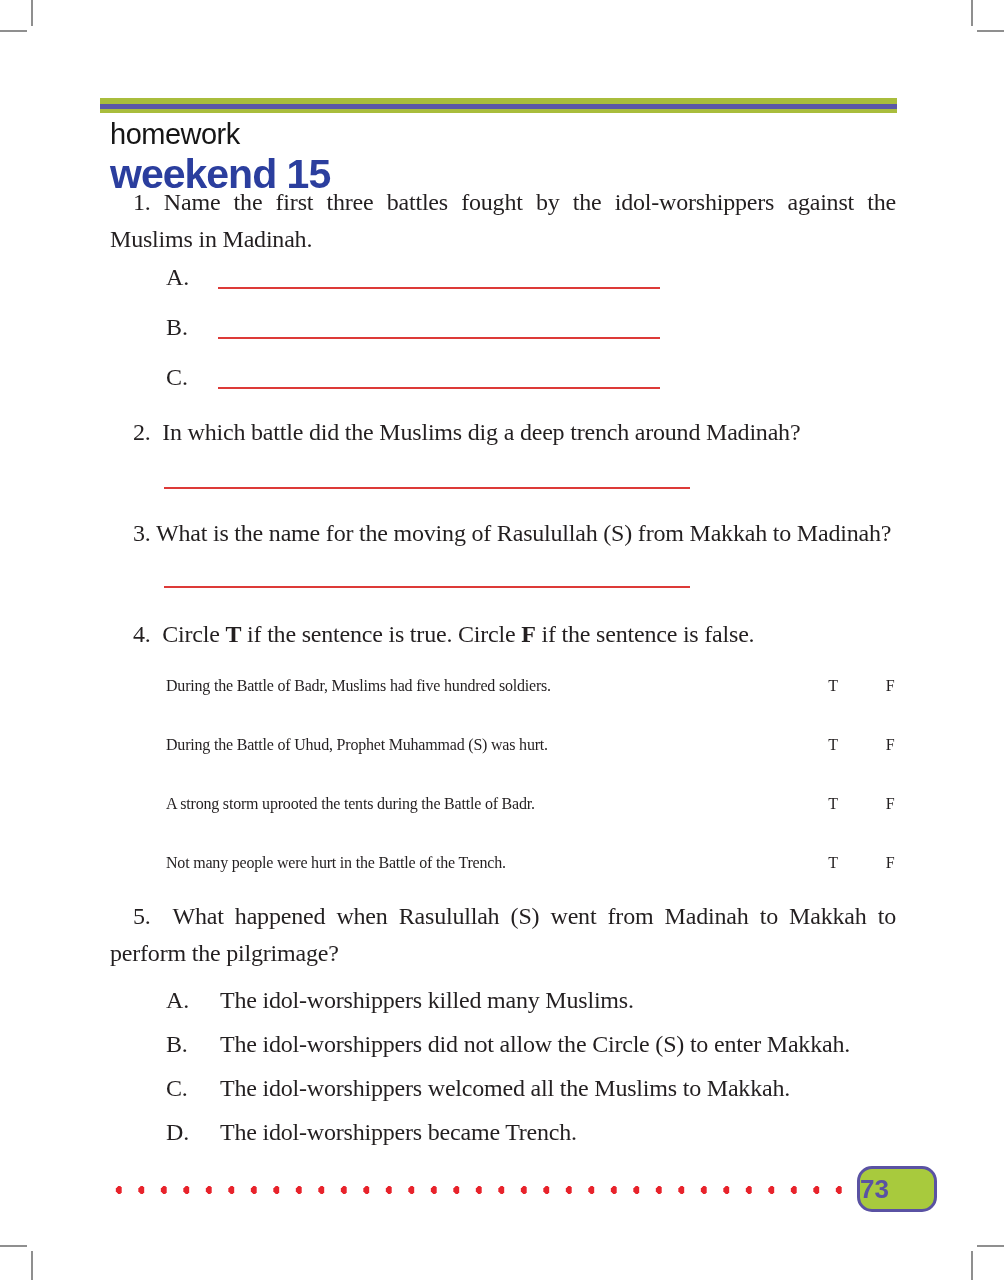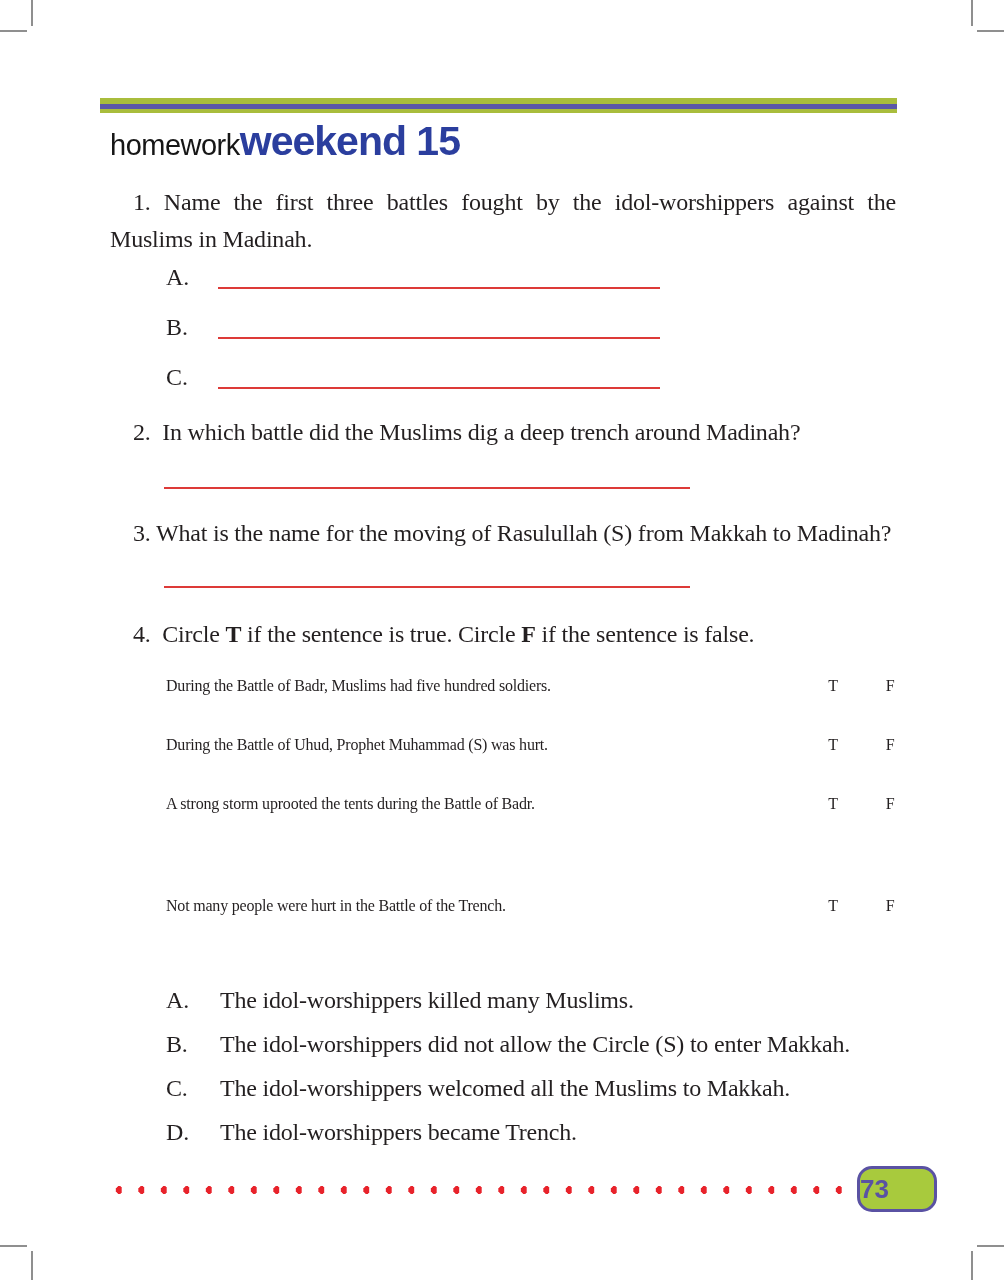--- a/index.html
+++ b/index.html
@@ -32,20 +32,21 @@
   .stripe .band-g1{height:6px;background:var(--stripe-green);}
   .stripe .band-p{height:5px;background:var(--stripe-purple);}
   .stripe .band-g2{height:4px;background:var(--stripe-green);}
 
   
   .title-row{
     position:absolute;left:110px;top:118px;
     display:flex;align-items:baseline;
     font-family:"Liberation Sans","DejaVu Sans",sans-serif;
     white-space:nowrap;
+    flex-direction:column;
   }
   .eyebrow{font-size:29px;color:#161616;letter-spacing:-0.5px;}
   .big-title{font-size:41px;font-weight:bold;color:var(--title-blue);letter-spacing:-1px;}
 
   
   .q-para{
     position:absolute;left:110px;width:786px;
     font-size:24px;line-height:37px;letter-spacing:-0.2px;
     text-align:justify;text-indent:23px;margin:0;
   }
@@ -147,26 +148,27 @@
   <div class="tf-row" style="top:724px;">
     <span class="tf-stmt">During the Battle of Uhud, Prophet Muhammad (S) was hurt.</span>
     <span class="tf tf-t">T</span>
     <span class="tf tf-f">F</span>
   </div>
   <div class="tf-row" style="top:783px;">
     <span class="tf-stmt">A strong storm uprooted the tents during the Battle of Badr.</span>
     <span class="tf tf-t">T</span>
     <span class="tf tf-f">F</span>
   </div>
-  <div class="tf-row" style="top:842px;margin-top:43px;">
+  <div class="tf-row" style="top:842px;">
     <span class="tf-stmt">Not many people were hurt in the Battle of the Trench.</span>
     <span class="tf tf-t">T</span>
     <span class="tf tf-f">F</span>
   </div>
 
+  <p class="q-para" style="top:898px;">5.&nbsp; What happened when Rasulullah (S) went from Madinah to Makkah to perform the pilgrimage?</p>
 
   <div class="option-row" style="top:984px;">
     <span class="opt-letter">A.</span>
     <span class="opt-text">The idol-worshippers killed many Muslims.</span>
   </div>
   <div class="option-row" style="top:1028px;">
     <span class="opt-letter">B.</span>
     <span class="opt-text">The idol-worshippers did not allow the Circle (S) to enter Makkah.</span>
   </div>
   <div class="option-row" style="top:1072px;">

